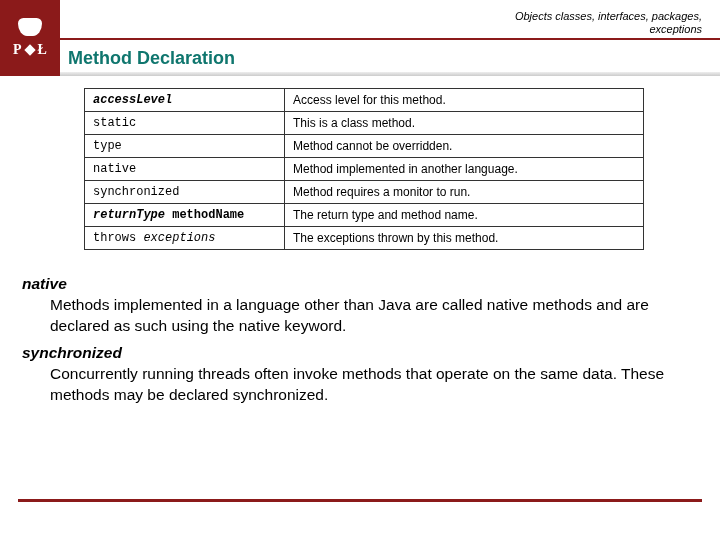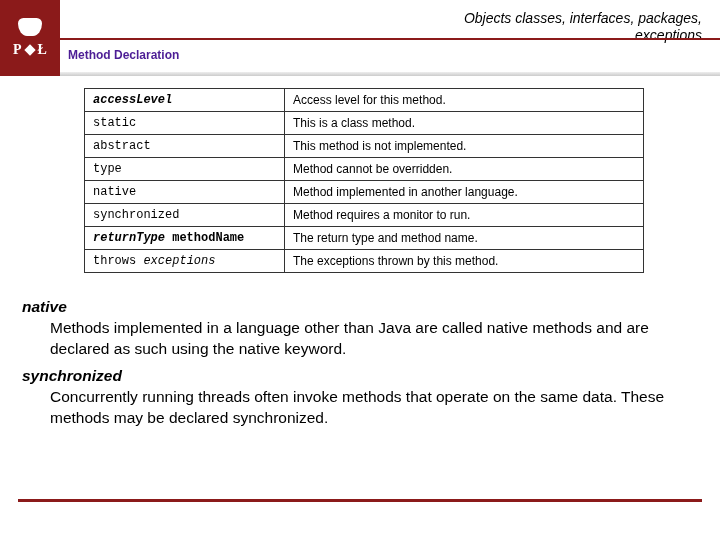--- a/index.html
+++ b/index.html
@@ -45,38 +45,38 @@
   }
   .logo-diamond {
     width: 8px; height: 8px;
     background: #fff;
     transform: rotate(45deg);
   }
   .breadcrumb {
     position: absolute;
     right: 18px;
     top: 10px;
-    font-size: 14px;
+    font-size: 11px;
     font-style: italic;
     text-align: right;
     line-height: 1.2;
   }
   .hr-top {
     position: absolute;
     left: 60px; right: 0;
     top: 38px;
     border-top: 2px solid #8b1a1a;
   }
   .section-title {
     position: absolute;
     left: 68px;
     top: 48px;
-    font-size: 12px;
+    font-size: 18px;
     font-weight: bold;
-    color: #4c1d95;
+    color: #0f766e;
   }
   .title-underbar {
     position: absolute;
     left: 60px; right: 0;
     top: 72px;
     height: 4px;
     background: linear-gradient(to bottom, #eee, #ccc);
   }
   .table-wrap {
     margin: 12px 0 0 84px;
@@ -146,24 +146,20 @@
     <tbody id="tbl-body">
         <tr>
           <td class="col1"><span class="italic bold">accessLevel</span></td>
           <td>Access level for this method.</td>
         </tr>
         <tr>
           <td class="col1"><span>static</span></td>
           <td>This is a class method.</td>
         </tr>
         <tr>
-          <td class="col1"><span>abstract</span></td>
-          <td>This method is not implemented.</td>
-        </tr>
-        <tr>
           <td class="col1"><span>type</span></td>
           <td>Method cannot be overridden.</td>
         </tr>
         <tr>
           <td class="col1"><span>native</span></td>
           <td>Method implemented in another language.</td>
         </tr>
         <tr>
           <td class="col1"><span>synchronized</span></td>
           <td>Method requires a monitor to run.</td>

